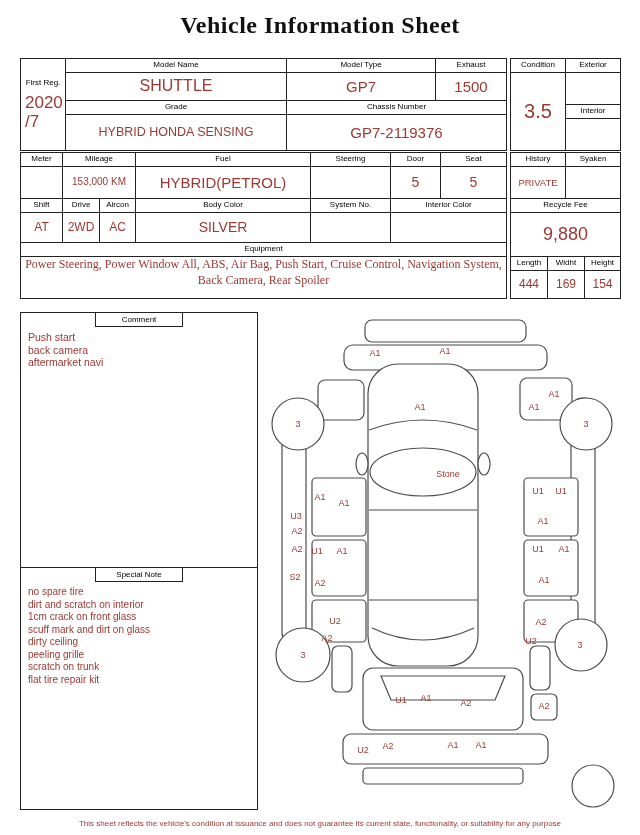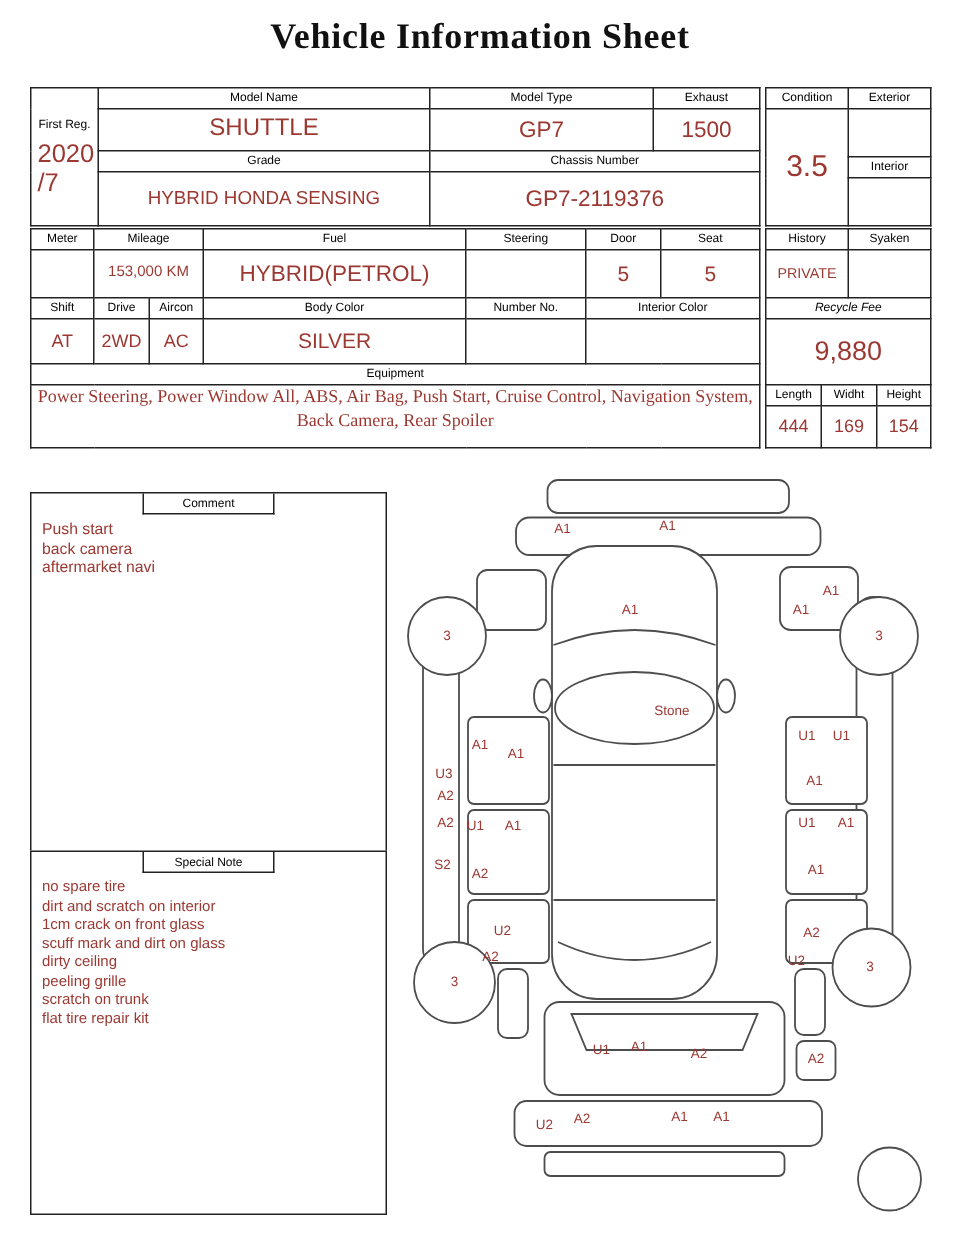--- a/index.html
+++ b/index.html
@@ -119,21 +119,21 @@
       <td class="val" style="font-size:15px;">HYBRID(PETROL)</td>
       <td class="val"></td>
       <td class="val" style="font-size:14px;">5</td>
       <td class="val" style="font-size:14px;">5</td>
     </tr>
     <tr style="height:14px;">
       <td class="hdr">Shift</td>
       <td class="hdr">Drive</td>
       <td class="hdr">Aircon</td>
       <td class="hdr">Body Color</td>
-      <td class="hdr">Number No.</td>
+      <td class="hdr">System No.</td>
       <td class="hdr" colspan="2">Interior Color</td>
     </tr>
     <tr style="height:30px;">
       <td class="val" style="font-size:12px;">AT</td>
       <td class="val" style="font-size:12px;">2WD</td>
       <td class="val" style="font-size:12px;">AC</td>
       <td class="val" style="font-size:14px;">SILVER</td>
       <td class="val"></td>
       <td class="val" colspan="2"></td>
     </tr>
@@ -153,21 +153,21 @@
       </colgroup>
     <tbody>
         <tr style="height:14px;">
       <td class="hdr">History</td>
       <td class="hdr">Syaken</td>
     </tr>
     <tr style="height:32px;">
       <td class="val" style="font-size:9.5px;">PRIVATE</td>
       <td class="val"></td>
     </tr>
-    <tr style="height:14px;font-style:italic;">
+    <tr style="height:14px;">
       <td class="hdr" colspan="2">Recycle Fee</td>
     </tr>
     <tr style="height:44px;">
       <td class="val" colspan="2" style="font-size:18px;">9,880</td>
     </tr>
   </tbody>
     </table>
 
   <table class="grid" style="left:510px;top:256px;width:110px;">
     <colgroup>
@@ -182,21 +182,21 @@
       <td class="hdr">Height</td>
     </tr>
     <tr style="height:28px;">
       <td class="val" style="font-size:12px;">444</td>
       <td class="val" style="font-size:12px;">169</td>
       <td class="val" style="font-size:12px;">154</td>
     </tr>
   </tbody>
     </table>
 
-  <div class="note-box" style="left:20px;top:328px;width:238px;height:256px;">
+  <div class="note-box" style="left:20px;top:312px;width:238px;height:256px;">
     <div class="note-box-header">
       <span class="note-box-label">Comment</span>
     </div>
     <div class="note-box-body">
         <div class="note-line">Push start</div>
         <div class="note-line">back camera</div>
         <div class="note-line">aftermarket navi</div>
       </div>
   </div>
 
@@ -295,14 +295,15 @@
         <span class="annot" style="left: 158px; top: 386px;">A1</span>
         <span class="annot" style="left: 198px; top: 391px;">A2</span>
         <span class="annot" style="left: 276px; top: 394px;">A2</span>
         <span class="annot" style="left: 95px; top: 438px;">U2</span>
         <span class="annot" style="left: 120px; top: 434px;">A2</span>
         <span class="annot" style="left: 185px; top: 433px;">A1</span>
         <span class="annot" style="left: 213px; top: 433px;">A1</span>
       </div>
   </div>
 
+  <div class="footer">This sheet reflects the vehicle's condition at issuance and does not guarantee its current state, functionality, or suitability for any purpose</div>
 
 </div>
 
 </body></html>

